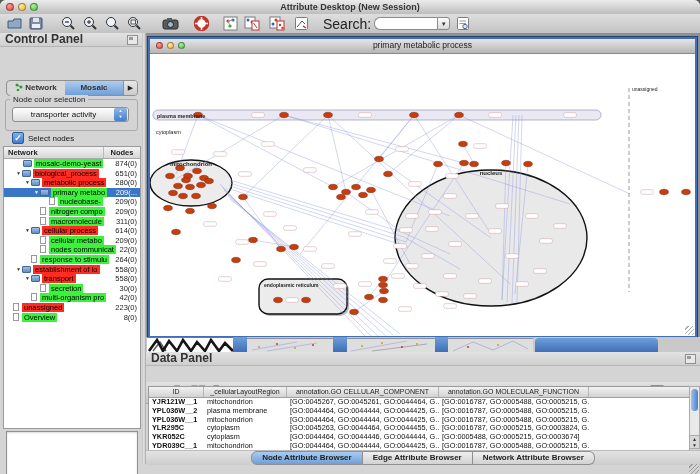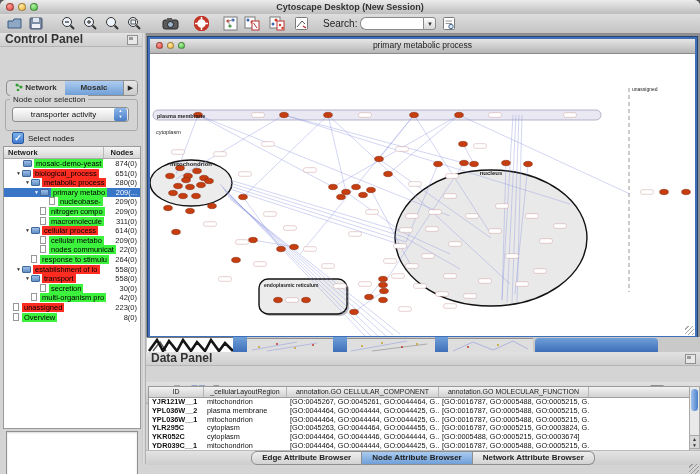--- a/index.html
+++ b/index.html
@@ -12,21 +12,21 @@
   .lights{left:6px;top:3px;display:flex;gap:4px;}
   .light{width:8px;height:8px;border-radius:50%;box-sizing:border-box;border:1px solid rgba(0,0,0,.35);}
   .l-red{background:radial-gradient(circle at 35% 30%,#ff9d96,#e0443a);}
   .l-yel{background:radial-gradient(circle at 35% 30%,#ffe9a8,#f0b22f);}
   .l-grn{background:radial-gradient(circle at 35% 30%,#b8f0a8,#3fbf37);}
   #win-title{left:0;top:2px;width:700px;text-align:center;font-weight:bold;font-size:9px;color:#333;}
   
   #toolbar{left:0;top:14px;width:700px;height:19px;background:linear-gradient(#dedede,#c3c3c3);
            border-bottom:1px solid #585858;display:flex;align-items:center;}
   .tbi{display:inline-block;height:15px;}
-  #search-label{font-size:10px;color:#222;margin-left:14px;margin-right:3px;}
+  #search-label{font-size:14px;color:#222;margin-left:14px;margin-right:3px;}
   #search-box{display:flex;align-items:center;height:13px;}
   #search-input{width:56px;height:11px;border:1px solid #8a8a8a;border-right:none;background:#fff;
                 border-radius:6px 0 0 6px;font-size:8px;padding:0 3px;}
   #search-drop{width:13px;height:13px;border:1px solid #8a8a8a;background:linear-gradient(#fdfdfd,#d8d8d8);
                border-radius:0 3px 3px 0;font-size:6px;text-align:center;line-height:12px;color:#333;box-sizing:border-box;}
   
   #control-panel{left:0;top:33px;width:142px;height:431px;background:#d4d4d4;}
   .panel-head{height:13px;line-height:13px;font-weight:bold;font-size:12px;color:#333;padding-left:5px;
               background:linear-gradient(#e2e2e2,#cfcfcf);border-bottom:1px solid #b5b5b5;position:relative;}
   .float-ico{position:absolute;right:4px;top:2px;width:9px;height:8px;border:1px solid #909090;background:#e8e8e8;}
@@ -117,21 +117,21 @@
 <body>
 
 <div id="app">
 
   <div id="titlebar" class="abs">
     <div class="lights abs">
       <span class="light l-red"></span>
       <span class="light l-yel"></span>
       <span class="light l-grn"></span>
     </div>
-    <div id="win-title" class="abs">Cytoscape Desktop (New Session)</div>
+    <div id="win-title" class="abs">Attribute Desktop (New Session)</div>
   </div>
 
   <div id="toolbar" class="abs">
     <span class="tbi ticon" style="margin-left:7px">
       <svg width="16" height="15">
           <path d="M1 5 L6 5 L7 3 L14 3 L14 12 L1 12 Z" fill="#8fa8c4" stroke="#3d5succ"></path>
           <path d="M1 5 L6 5 L7 3 L14 3 L14 12 L1 12 Z" fill="#8fa8c4" stroke="#3d5a80"></path>
         </svg></span>
     <span class="tbi ticon">
       <svg width="15" height="15">
@@ -611,20 +611,20 @@
             <div class="cw3">[GO:0016787, GO:0005488, GO:0005215, G...</div>
             <div class="cw4"></div>
           </div>
         </div>
     </div>
     <div id="dp-scroll">
       <div id="dp-thumb"></div>
       <div class="dp-arrows">▲<br>▼</div>
     </div>
     <div id="dp-tabs">
+        <div class="dptab sel">Node Attribute Browser</div>
         <div class="dptab">Edge Attribute Browser</div>
-        <div class="dptab sel">Node Attribute Browser</div>
         <div class="dptab">Network Attribute Browser</div>
       </div>
   </div>
 
   <div id="grip" class="abs"></div>
 </div>
 
 </body></html>

